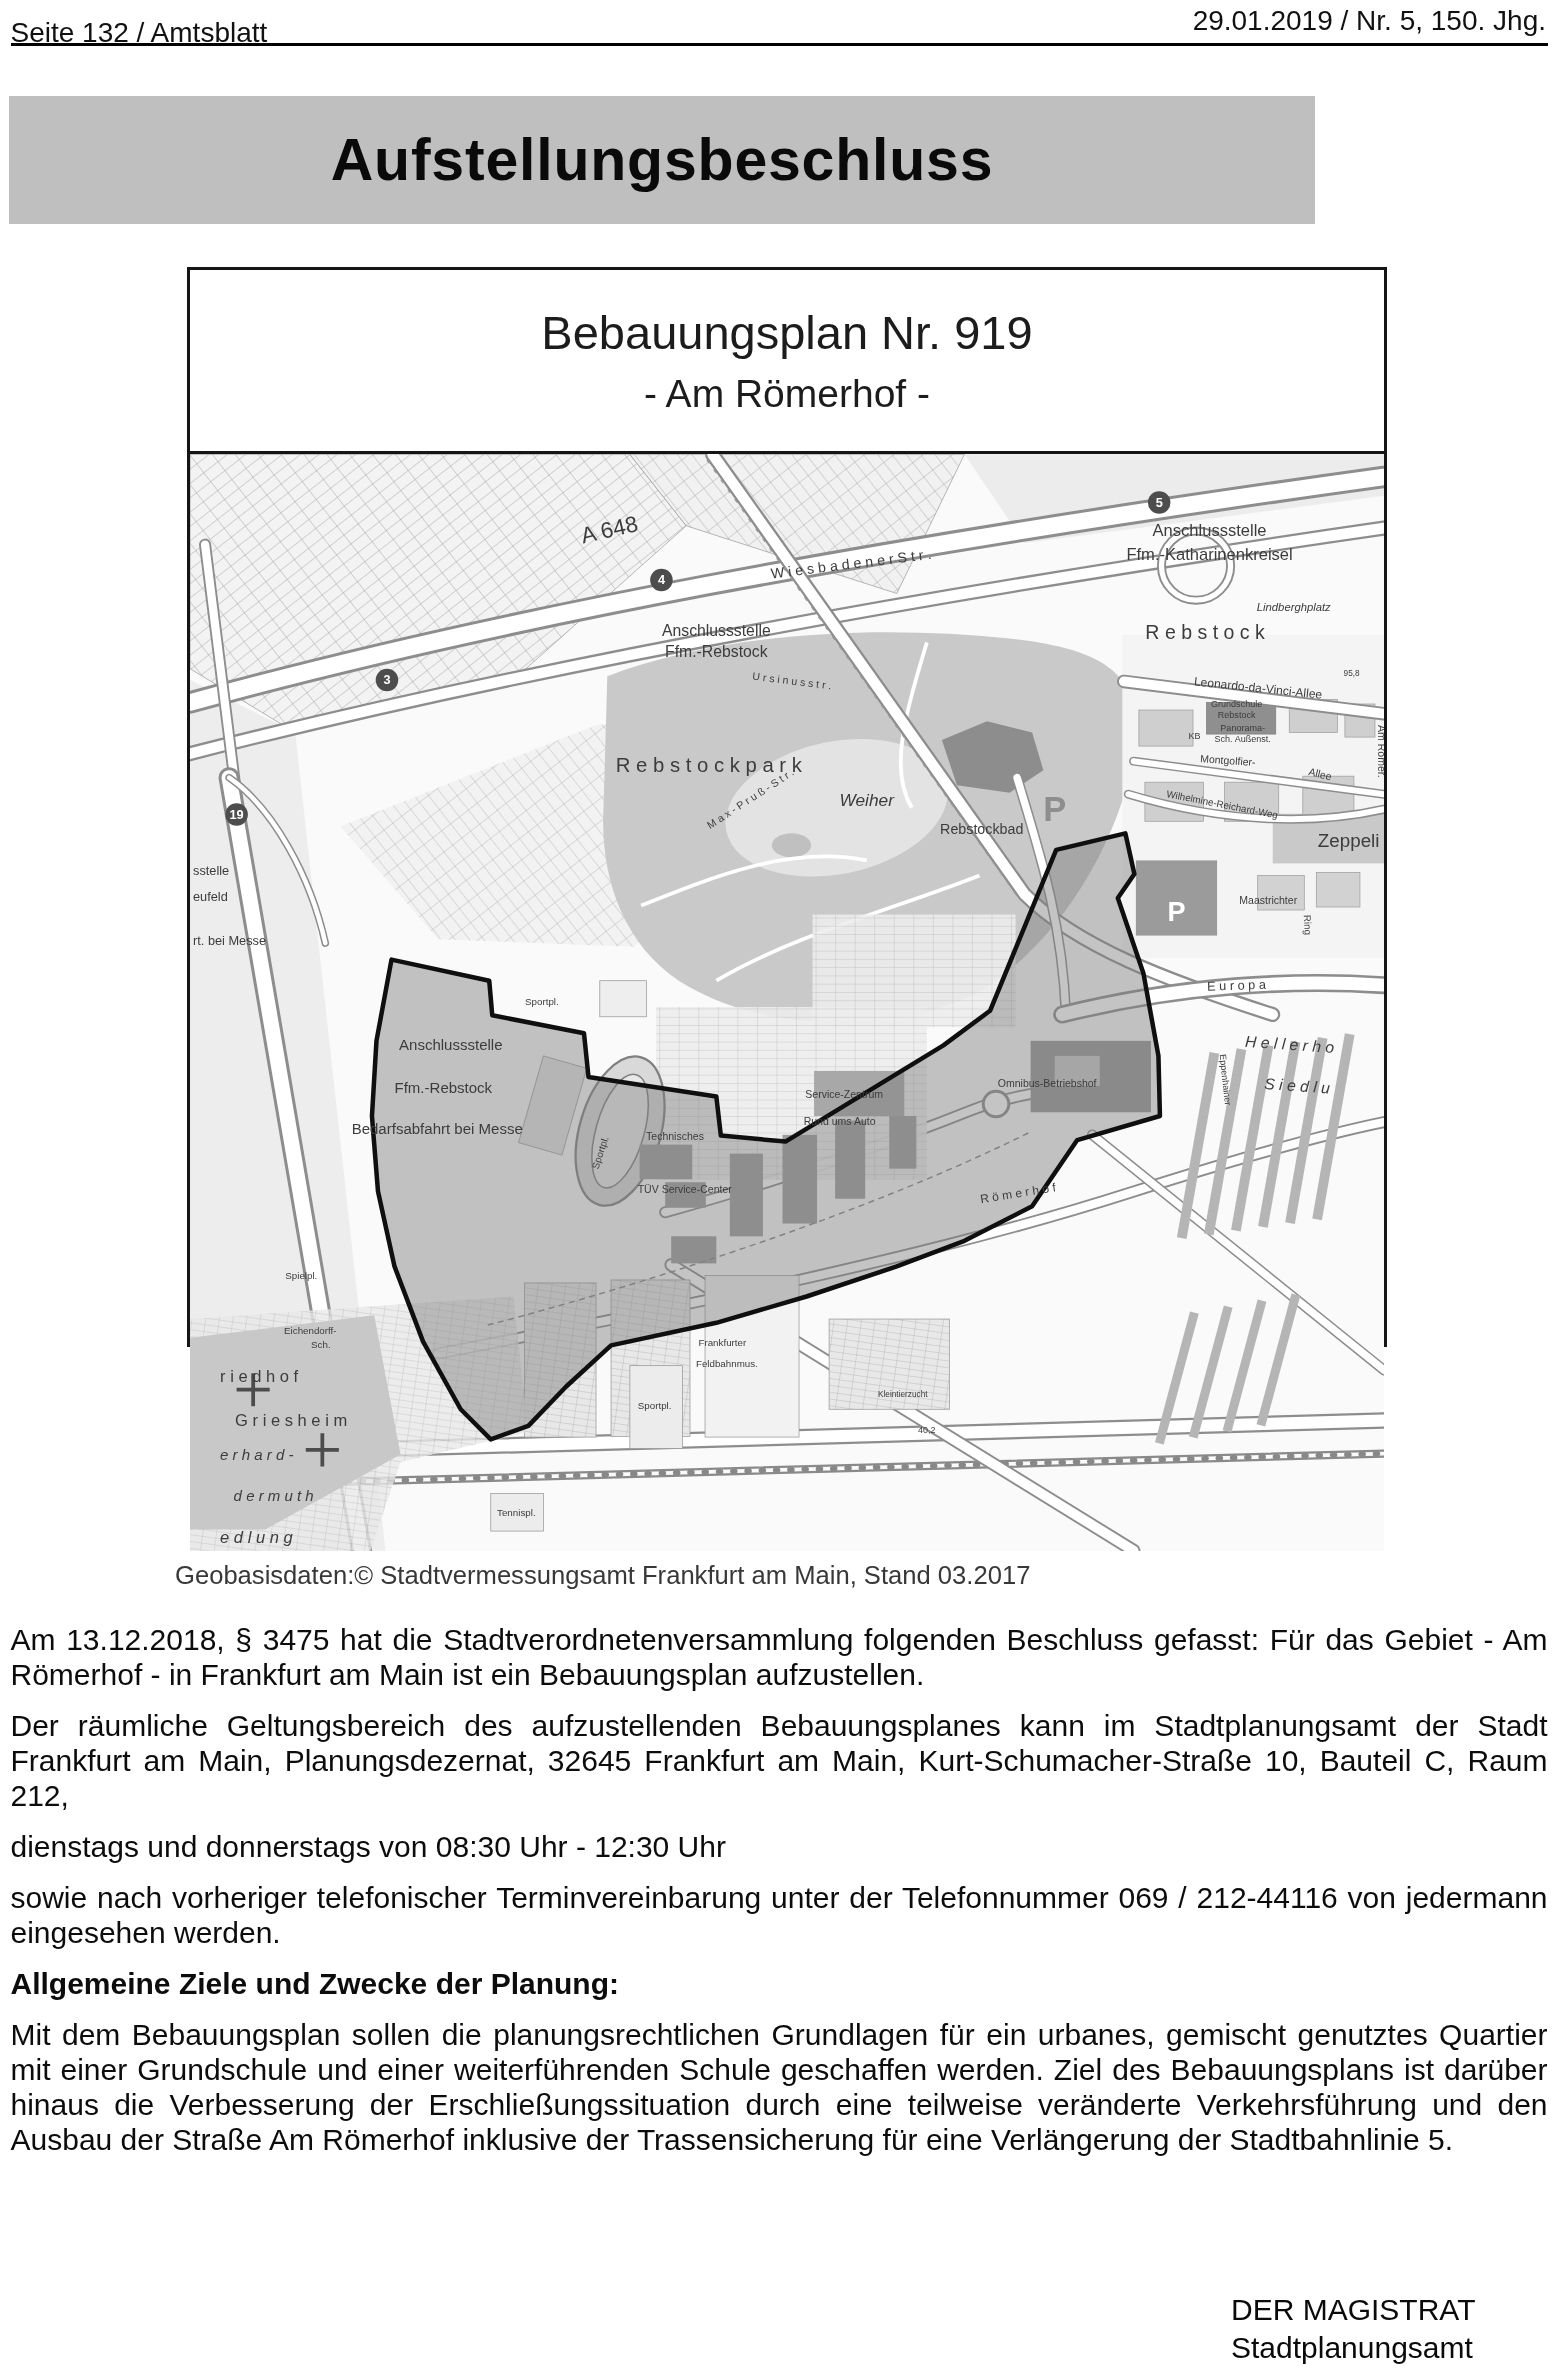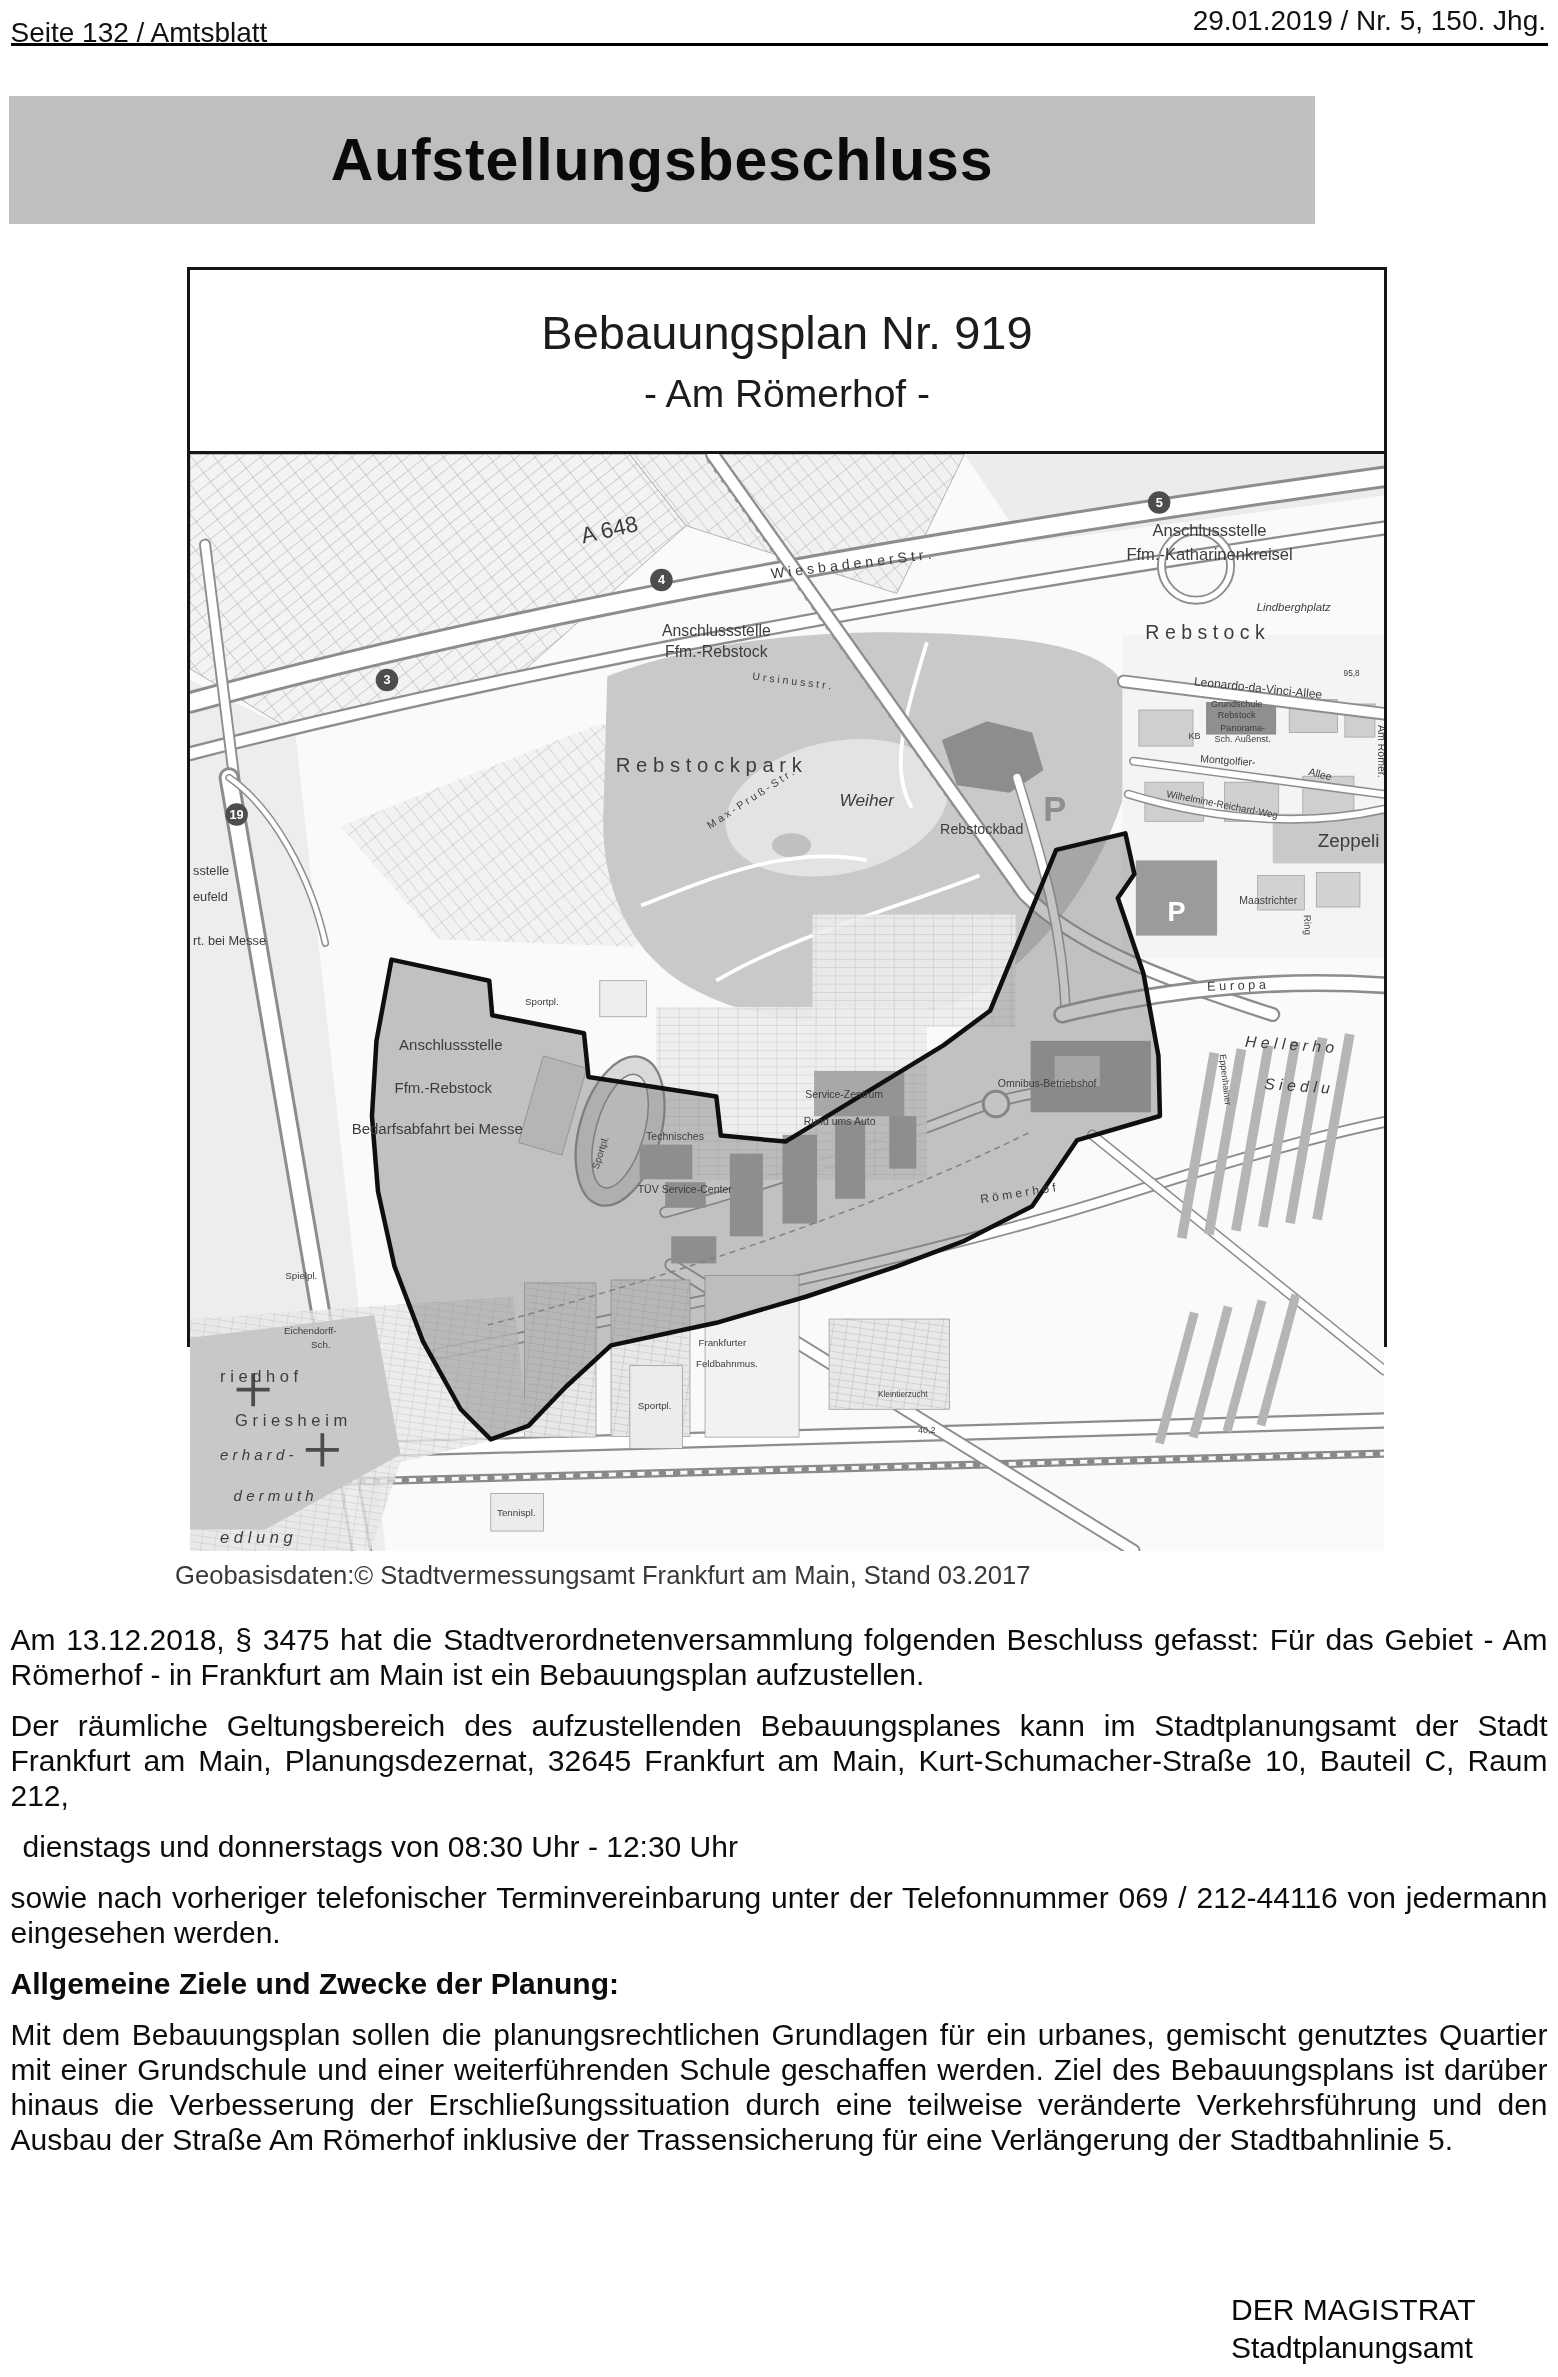--- a/index.html
+++ b/index.html
@@ -14,21 +14,21 @@
              border:3px solid #151515;box-sizing:border-box;background:#fff;margin-left:13px;}
   .map-title{height:181px;border-bottom:3px solid #151515;display:flex;flex-direction:column;
              align-items:center;justify-content:center;gap:12px;background:#fff;}
   .map-title .t1{font-size:47px;color:#1c1c1c;}
   .map-title .t2{font-size:39px;color:#1c1c1c;}
   #map-svg{display:block;width:1194px;height:1097px;background:#fafafa;}
   #map-svg text{font-family:"Liberation Sans",sans-serif;}
   .caption{position:absolute;left:175px;top:1561px;font-size:25.6px;color:#383838;}
   .body-text{position:absolute;left:10.5px;top:1622px;width:1537px;font-size:30px;line-height:35px;color:#0c0c0c;}
   .body-text p{margin:0 0 16px 0;text-align:justify;}
-  .body-text p.short{text-align:left;margin-left:12px;}
+  .body-text p.short{text-align:left;}
   .body-text p.bh{font-weight:bold;text-align:left;}
   .footer{position:absolute;left:1231px;top:2291px;font-size:30px;font-weight:normal;line-height:38px;color:#0a0a0a;}
 </style>
 </head>
 <body>
 
 <div class="hdr-left">Seite 132 / Amtsblatt</div>
 <div class="hdr-right">29.01.2019 / Nr. 5, 150. Jhg.</div>
 <div class="hdr-rule"></div>
 

